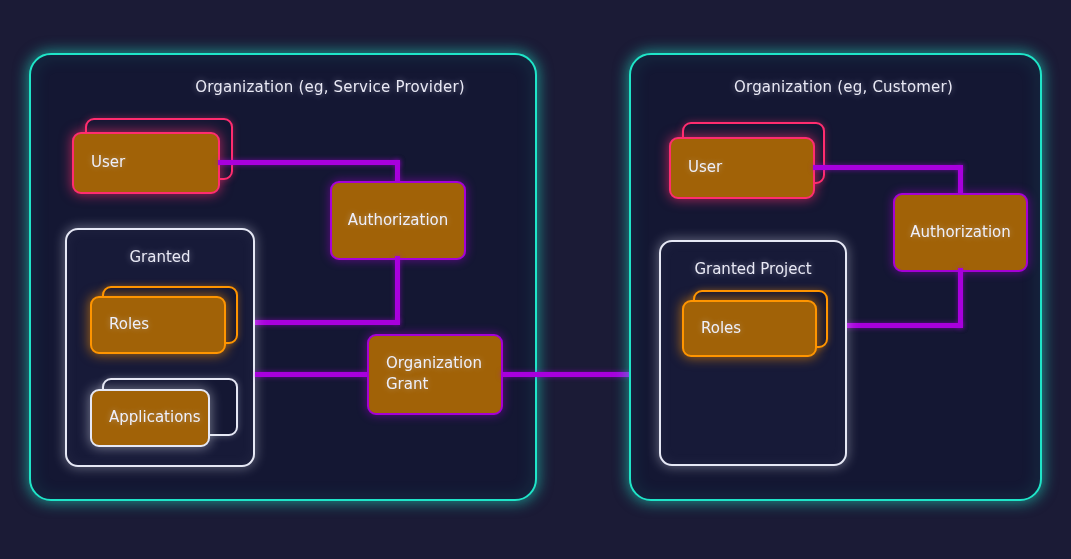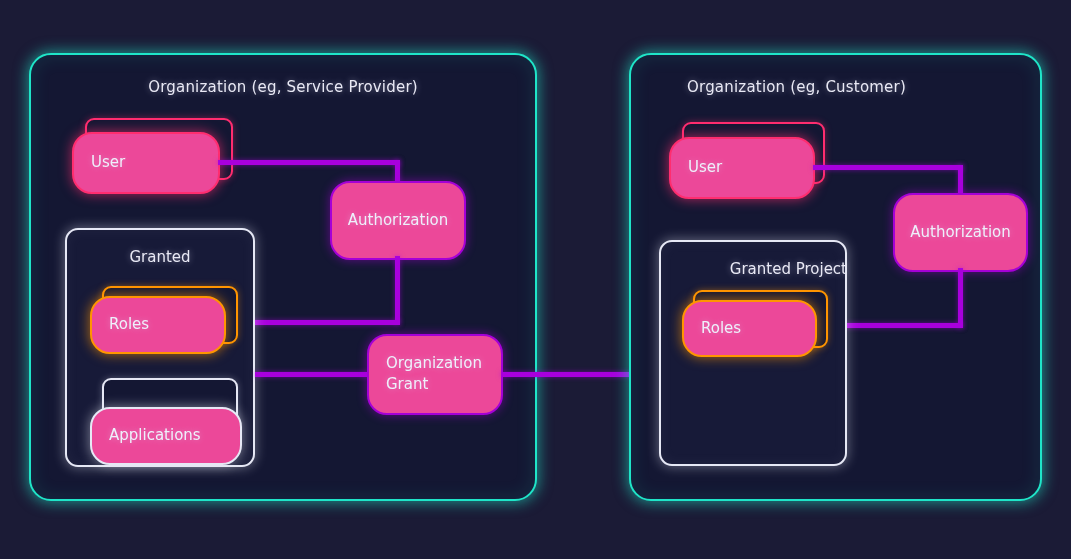--- a/index.html
+++ b/index.html
@@ -22,28 +22,29 @@
     box-sizing:border-box;
   }
   .org-title{
     position:absolute;
     left:0;right:0;
     text-align:center;
     color:#e9e9f5;
     font-size:15px;
     letter-spacing:.2px;
     text-shadow:0 0 6px rgba(230,230,255,.45);
+    padding-left:47px;
   }
 
   
   .card{
     position:absolute;
     box-sizing:border-box;
-    border-radius:20px;
-    background:#ec4899;
+    border-radius:9px;
+    background:#a16207;
   }
   .card .lbl{
     position:absolute;
     left:17px;
     top:50%;
     transform:translateY(-50%);
     color:#eef0fb;
     font-size:15px;
     white-space:pre-line;
     line-height:1.45;
@@ -123,21 +124,21 @@
 
   <div class="container-box" style="left:65px;top:228px;width:190px;height:239px;"></div>
   <div class="container-title" style="left:65px;width:190px;top:248px;">Granted</div>
 
   <div class="backsheet orange-back" style="left:102px;top:286px;width:136px;height:58px;"></div>
   <div class="card orange" style="left:90px;top:296px;width:136px;height:58px;">
     <span class="lbl">Roles</span>
   </div>
 
   <div class="backsheet white-back" style="left:102px;top:378px;width:136px;height:58px;"></div>
-  <div class="card white" style="left:90px;top:389px;width:152px;height:58px;margin-top:18px;">
+  <div class="card white" style="left:90px;top:389px;width:120px;height:58px;">
     <span class="lbl">Applications</span>
   </div>
 
   <div class="wire" style="left:255px;top:372px;width:114px;height:5px;"></div>
 
   <div class="card violet" style="left:367px;top:334px;width:136px;height:81px;">
     <span class="lbl">Organization
 Grant</span>
   </div>
 
@@ -156,20 +157,20 @@
   <div class="wire" style="left:958px;top:165px;width:5px;height:33px;"></div>
 
   <div class="card violet center" style="left:893px;top:193px;width:135px;height:79px;">
     <span class="lbl">Authorization</span>
   </div>
 
   <div class="wire" style="left:958px;top:268px;width:5px;height:60px;"></div>
   <div class="wire" style="left:813px;top:323px;width:150px;height:5px;"></div>
 
   <div class="container-box" style="left:659px;top:240px;width:188px;height:226px;"></div>
-  <div class="container-title" style="left:659px;width:188px;top:260px;text-align:right;">Granted Project</div>
+  <div class="container-title" style="left:659px;width:188px;top:260px;">Granted Project</div>
 
   <div class="backsheet orange-back" style="left:693px;top:290px;width:135px;height:58px;"></div>
   <div class="card orange" style="left:682px;top:300px;width:135px;height:57px;">
     <span class="lbl">Roles</span>
   </div>
 
 </div>
 
 </body></html>

